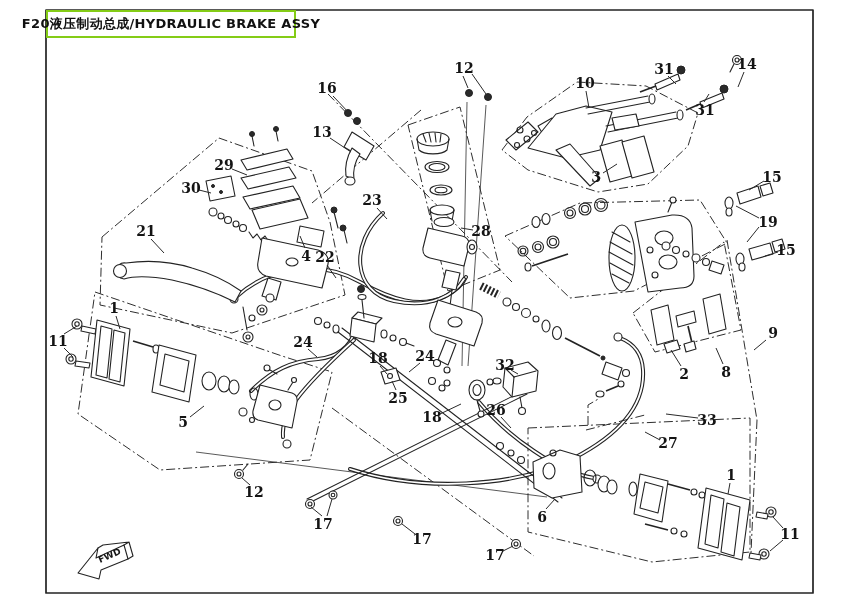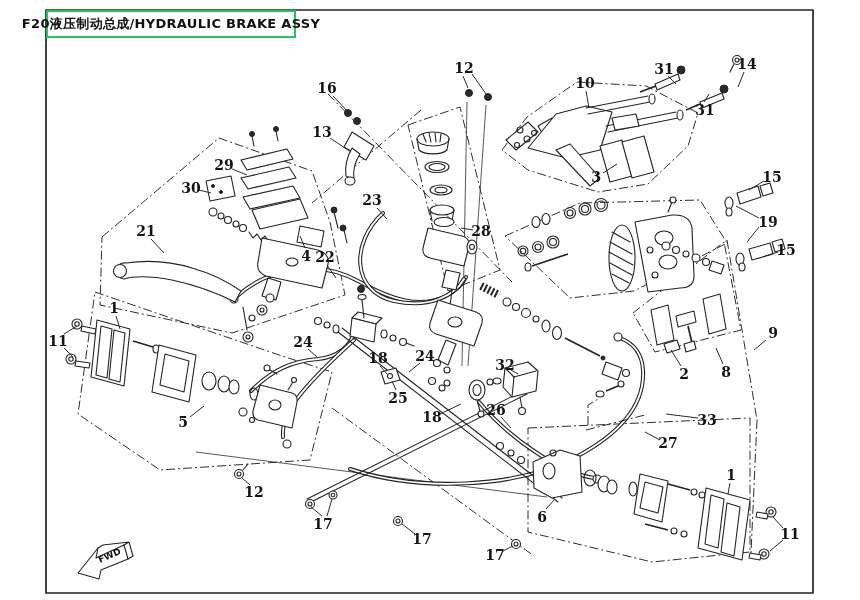--- a/index.html
+++ b/index.html
@@ -11,21 +11,21 @@
   .fillw{stroke:#232323;stroke-width:1.1;fill:#fff;stroke-linejoin:round;}
   .filld{stroke:#232323;stroke-width:1;fill:#2a2a2a;}
   .dashdot{stroke:#2e2e2e;stroke-width:1;fill:none;stroke-dasharray:9 3 2 3;}
   .thin{stroke:#2e2e2e;stroke-width:.8;fill:none;}
   .hose-o{stroke:#232323;stroke-width:4;fill:none;stroke-linecap:round;}
   .hose-i{stroke:#ffffff;stroke-width:1.8;fill:none;stroke-linecap:round;}
   .coil{stroke:#232323;stroke-width:8;stroke-dasharray:2 2;fill:none;}
   .callout{font:700 14px "DejaVu Serif","Liberation Serif",serif;fill:#141414;text-anchor:middle;}
   .leader{stroke:#2a2a2a;stroke-width:1;}
   .title-box{position:absolute;left:46px;top:10px;width:250px;height:28px;box-sizing:border-box;
-     border:2px solid #22c55e;background:#fff;display:flex;align-items:center;justify-content:center;
+     border:2px solid #84cc16;background:#fff;display:flex;align-items:center;justify-content:center;
      font-weight:bold;font-size:13px;letter-spacing:.3px;color:#111;white-space:nowrap;z-index:3;
      font-family:"DejaVu Sans","Liberation Sans",sans-serif;}
   .fwd-label{font:700 9px "DejaVu Sans",sans-serif;fill:#161616;}
 </style>
 </head>
 <body>
 
 <div class="page">
 
   <div class="title-box">

